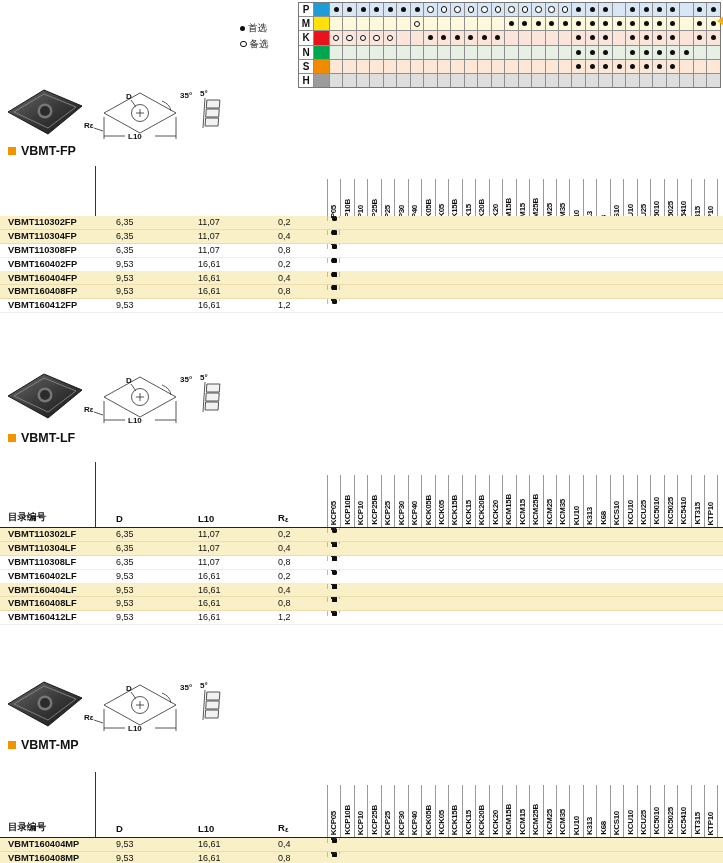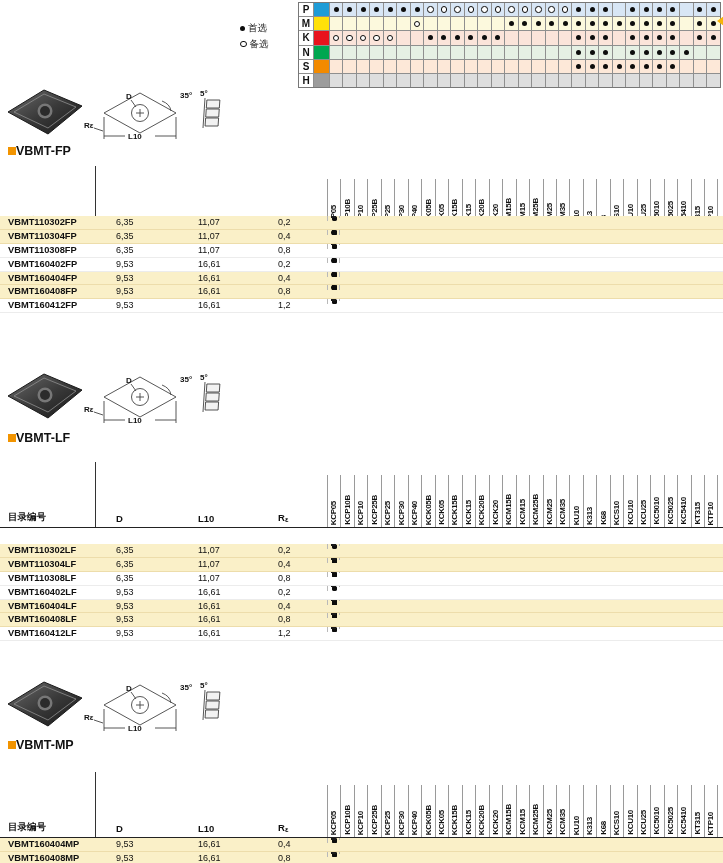--- a/index.html
+++ b/index.html
@@ -16,37 +16,37 @@
   .c-swatch{width:15px;border-left:1px solid #8f8f8f;}
   .c-cell{width:13.483px;box-sizing:border-box;border-left:1px solid #8f8f8f;display:flex;align-items:center;justify-content:center;}
   .dot{width:5px;height:5px;border-radius:50%;background:#0d0d0d;display:block;}
   .odot{width:4.5px;height:4.5px;border-radius:50%;border:1.1px solid #0d0d0d;background:#fff;display:block;}
   #edge-arrow{position:absolute;left:717px;top:16px;width:0;height:0;
     border-top:5px solid transparent;border-bottom:5px solid transparent;border-right:7px solid #f6b40a;}
   
   .section{position:absolute;left:0;top:0;width:723px;}
   #sec-0{top:84px;height:248px;} #sec-1{top:368px;height:258px;} #sec-2{top:676px;height:190px;}
   .drawing{position:absolute;left:4px;top:0;}
-  .sec-title{position:absolute;left:8px;font-size:12.5px;font-weight:bold;display:flex;align-items:center;}
+  .sec-title{position:absolute;left:8px;font-size:12.5px;font-weight:bold;display:flex;align-items:center;gap:5px;}
   #sec-0 .sec-title{top:60px;} #sec-1 .sec-title{top:63px;} #sec-2 .sec-title{top:62px;}
   .tsq{width:8px;height:8px;background:#f29400;display:inline-block;}
   .thead{position:absolute;left:0;width:723px;height:66px;box-sizing:border-box;border-bottom:1.5px solid #222;}
   #sec-0 .thead{top:82px;} #sec-1 .thead{top:94px;} #sec-2 .thead{top:96px;}
   .vline{position:absolute;left:95px;top:0;height:100%;border-left:1px solid #333;}
   .h-lab{position:absolute;bottom:3px;font-weight:bold;font-size:9.5px;}
   .h-cat{left:8px;} .h-d{left:116px;} .h-l10{left:198px;} .h-re{left:278px;}
   .h-re i{font-style:normal;font-size:7.5px;vertical-align:-1px;}
   .gl-wrap{position:absolute;left:327px;bottom:0;display:flex;}
   .gl-cell{width:13.483px;height:52px;box-sizing:border-box;border-left:1px solid #9a9a9a;background:#fff;
            display:flex;align-items:flex-end;justify-content:center;}
   .gl-cell:last-child{border-right:1px solid #9a9a9a;}
   .gl-text{writing-mode:vertical-rl;transform:rotate(180deg);font-size:8px;font-weight:bold;
            line-height:1;letter-spacing:-0.3px;padding:2px 0;white-space:nowrap;}
   .rows{position:absolute;left:0;width:723px;}
-  #sec-0 .rows{top:132px;} #sec-1 .rows{top:176px;} #sec-2 .rows{top:162px;}
+  #sec-0 .rows{top:132px;} #sec-1 .rows{top:160px;} #sec-2 .rows{top:162px;}
   .trow{position:relative;height:13.9px;box-sizing:border-box;border-bottom:1px solid #ececec;background:#fff;}
   .trow.yrow{background:#faf0c8;border-bottom:1px solid #edddab;}
   .trow span{position:absolute;top:0;line-height:13.5px;font-size:9px;}
   .t-cat{left:8px;font-weight:bold;font-size:9.3px !important;}
   .t-d{left:116px;} .t-l10{left:198px;} .t-re{left:278px;}
   .gcells{position:absolute;left:327px;top:0;height:100%;display:flex;}
   .gcell{width:13.483px;box-sizing:border-box;border-left:1px solid #b9b9b9;display:flex;align-items:center;justify-content:center;}
   .gcell:last-child{border-right:1px solid #b9b9b9;}
   .bar{width:4.5px;height:1.7px;background:#1a1a1a;display:block;}
   svg text{font-family:"Liberation Sans","DejaVu Sans",sans-serif;}

